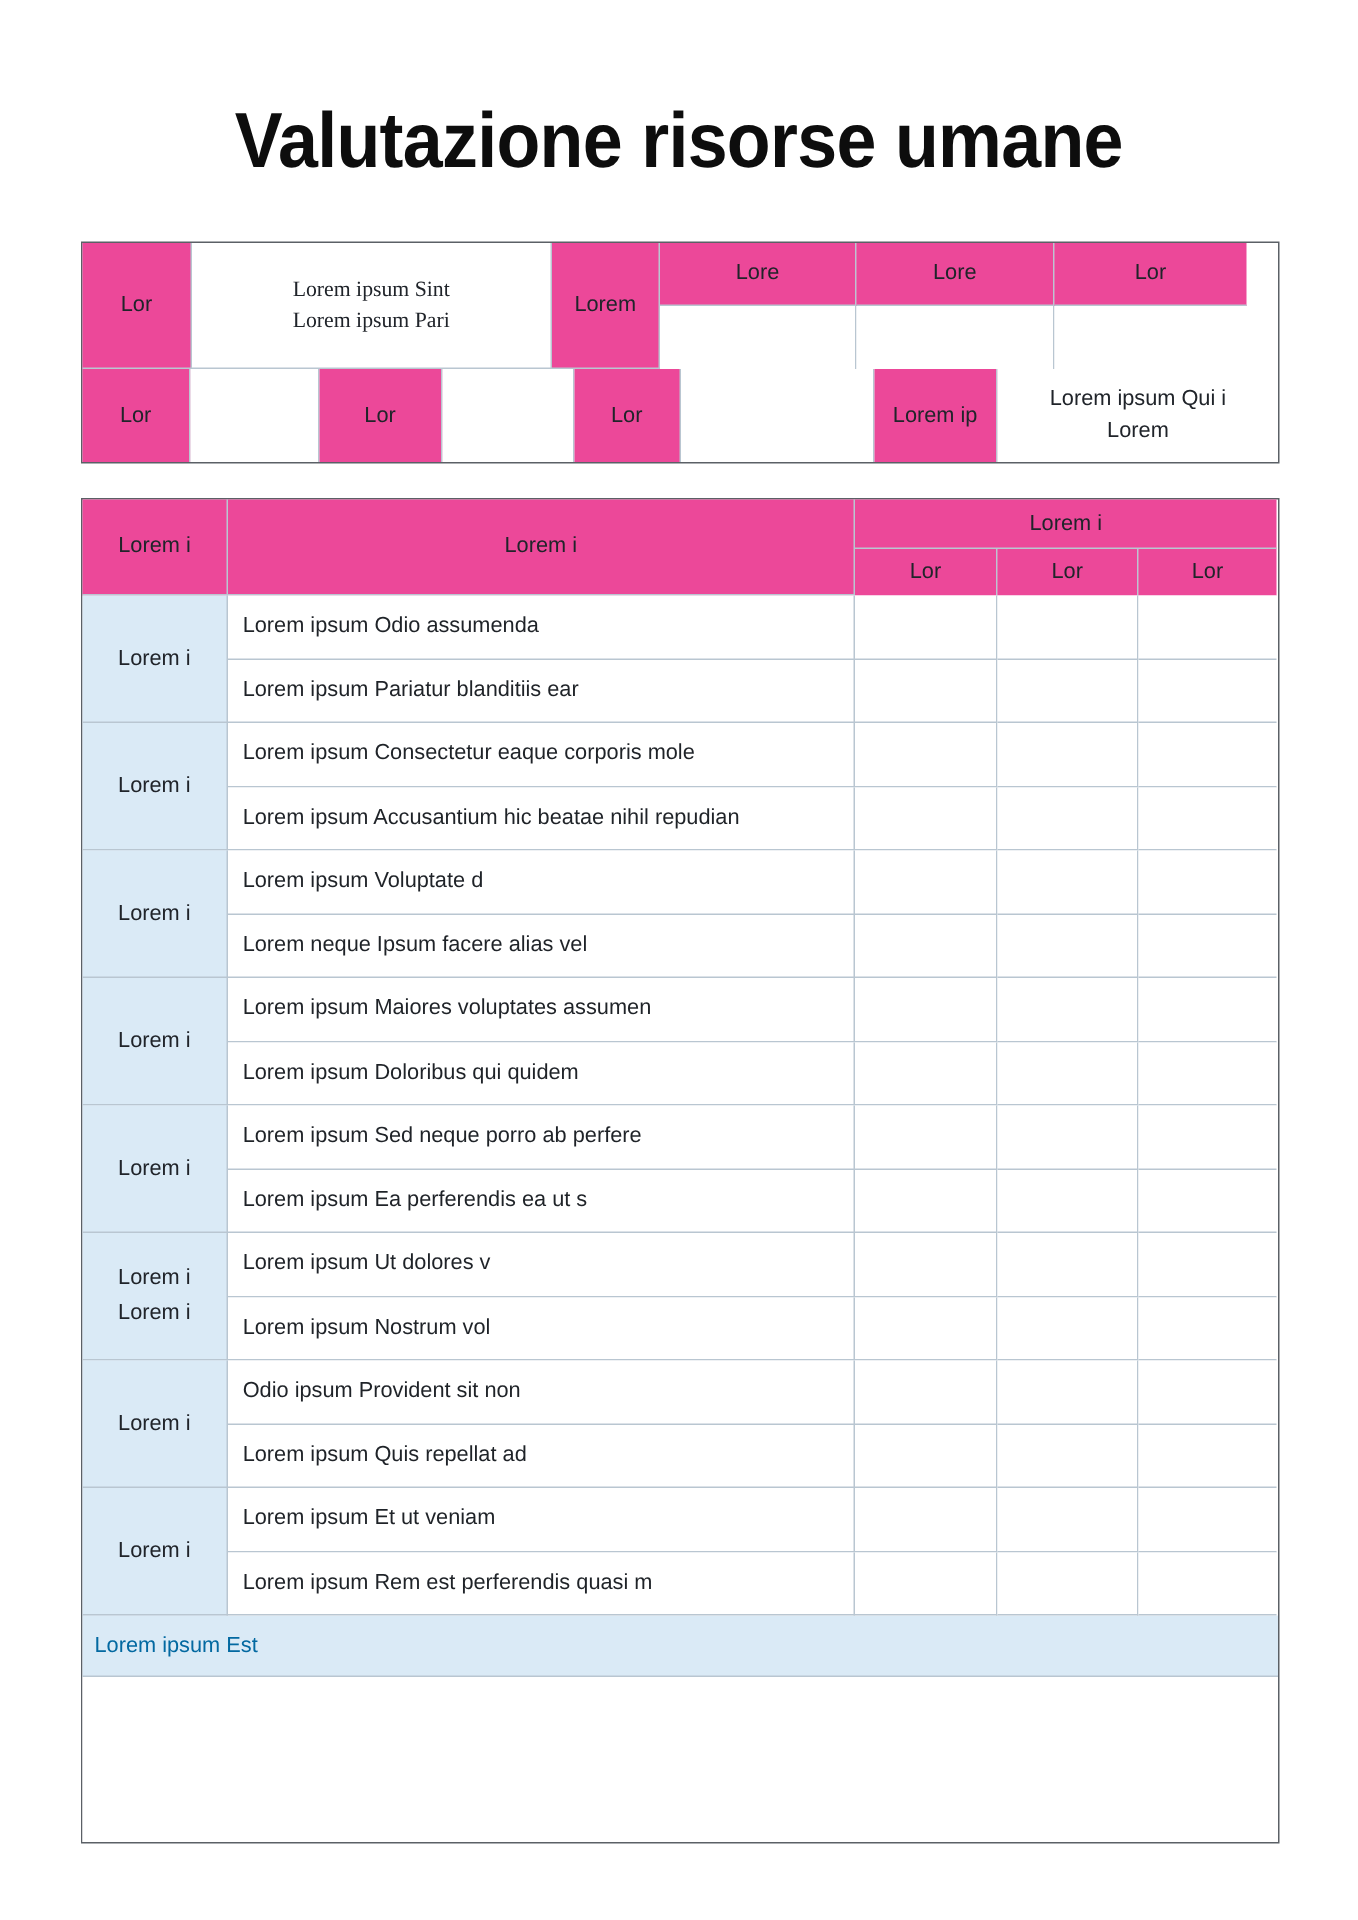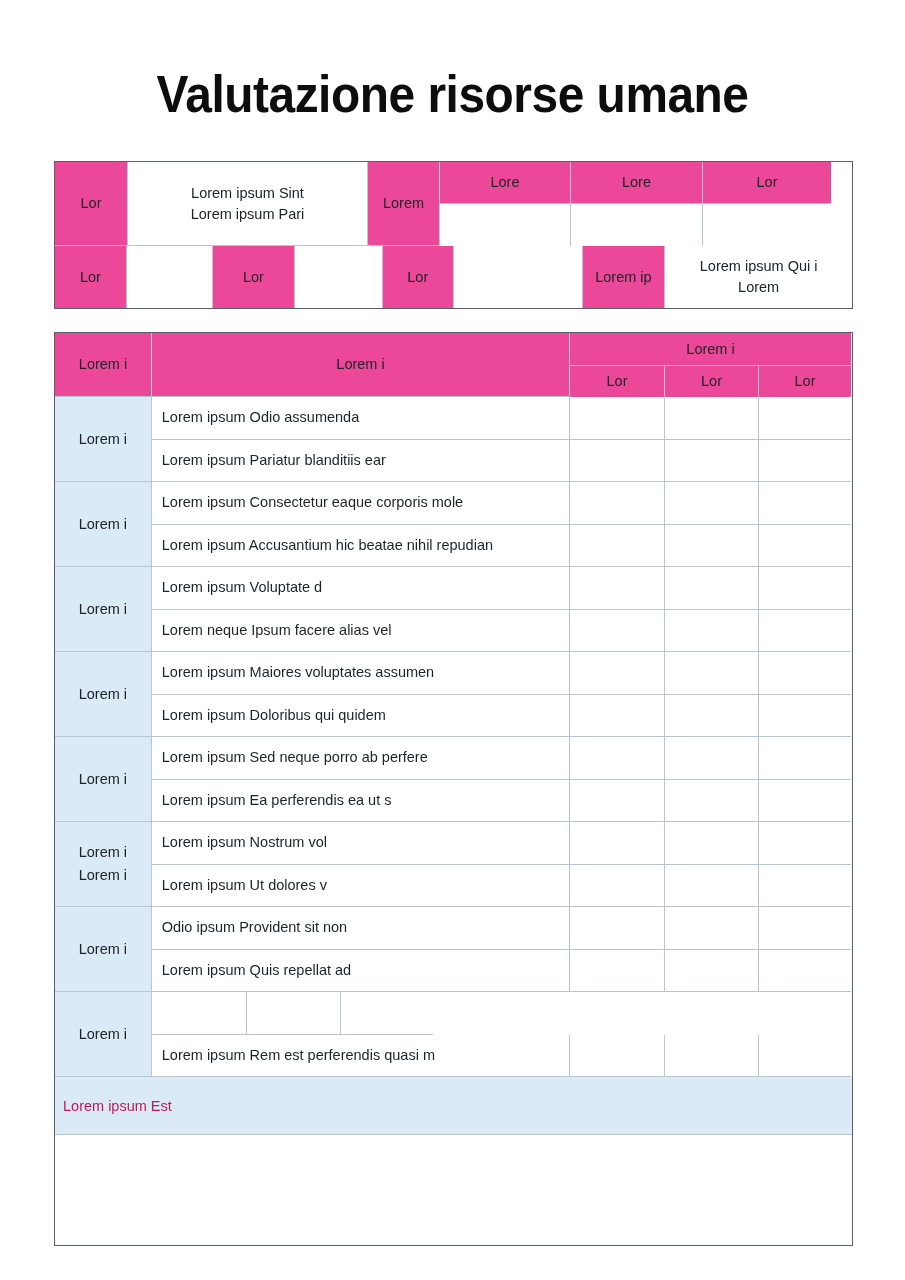--- a/index.html
+++ b/index.html
@@ -71,21 +71,21 @@
   .cell.no-b { border-bottom: none; }
   .blue  { background: #ec4899; }
   .white { background: #ffffff; }
   .lft   { justify-content: flex-start; text-align: left; padding-left: 10px; }
 
   
   .t1-r1 { height: 84px; }
   .t1-r2 { height: 62px; }
 
   .c-w1  { width: 73px; }
-  .c-w2  { width: 240px; }
+  .c-w2  { width: 240px; font-family: Liberation Serif, serif; }
   .c-w3  { width: 72px; }
   .c-w4  { width: 131px; }
   .c-w5  { width: 132px; }
   .c-w6  { width: 128px; }
 
   .t1-r1 .stackcol { width: 391px; display: flex; flex-direction: column; }
   .stack-top { height: 42px; display: flex; }
   .stack-bot { height: 42px; display: flex; }
   .stack-top .cell, .stack-bot .cell { height: 100%; }
   .stack-bot .cell { border-bottom: none; }
@@ -133,29 +133,29 @@
   .t2-group .grp-body { width: 702px; display: flex; flex-direction: column; }
   .t2-group .sub-row { height: 43px; display: flex; }
   .t2-group .sub-row .cell { height: 100%; }
   .t2-group .sub-row:last-child .cell { border-bottom: 1px solid #b9c6d1; }
   .t2-group .sub-row .txt {
     font-size: 14.5px;
     color: #1f2328;
   }
 
   .t2-notes-head {
-    height: 58px;
+    height: 41px;
     box-sizing: border-box;
     background: #daeaf6;
     border-bottom: 1px solid #b9c6d1;
     display: flex;
     align-items: center;
     padding-left: 8px;
     font-size: 14.5px;
-    color: #be185d;
+    color: #0369a1;
   }
   .t2-notes-body {
     height: 110px;
     background: #ffffff;
   }
 </style>
 </head>
 <body>
 
 <div class="page">
@@ -333,31 +333,31 @@
         </div>
       </div>
 
       <div class="t2-group">
         <div class="grp-label">
           <span>Lorem i</span>
           <span>Lorem i</span>
         </div>
         <div class="grp-body">
           <div class="sub-row">
+            <div class="cell white col-b lft txt">Lorem ipsum Ut dolores v</div>
+            <div class="cell white col-c"></div>
+            <div class="cell white col-d"></div>
+            <div class="cell white col-e last-col"></div>
+          </div>
+          <div class="sub-row">
             <div class="cell white col-b lft txt">Lorem ipsum Nostrum vol</div>
             <div class="cell white col-c"></div>
             <div class="cell white col-d"></div>
             <div class="cell white col-e last-col"></div>
           </div>
-          <div class="sub-row">
-            <div class="cell white col-b lft txt">Lorem ipsum Ut dolores v</div>
-            <div class="cell white col-c"></div>
-            <div class="cell white col-d"></div>
-            <div class="cell white col-e last-col"></div>
-          </div>
         </div>
       </div>
 
       <div class="t2-group">
         <div class="grp-label">
           <span>Lorem i</span>
           <span></span>
         </div>
         <div class="grp-body">
           <div class="sub-row">
@@ -375,20 +375,21 @@
         </div>
       </div>
 
       <div class="t2-group">
         <div class="grp-label">
           <span>Lorem i</span>
           <span></span>
         </div>
         <div class="grp-body">
           <div class="sub-row">
+            <div class="cell white col-b lft txt">Lorem ipsum Et ut veniam</div>
             <div class="cell white col-c"></div>
             <div class="cell white col-d"></div>
             <div class="cell white col-e last-col"></div>
           </div>
           <div class="sub-row">
             <div class="cell white col-b lft txt">Lorem ipsum Rem est perferendis quasi m</div>
             <div class="cell white col-c"></div>
             <div class="cell white col-d"></div>
             <div class="cell white col-e last-col"></div>
           </div>

